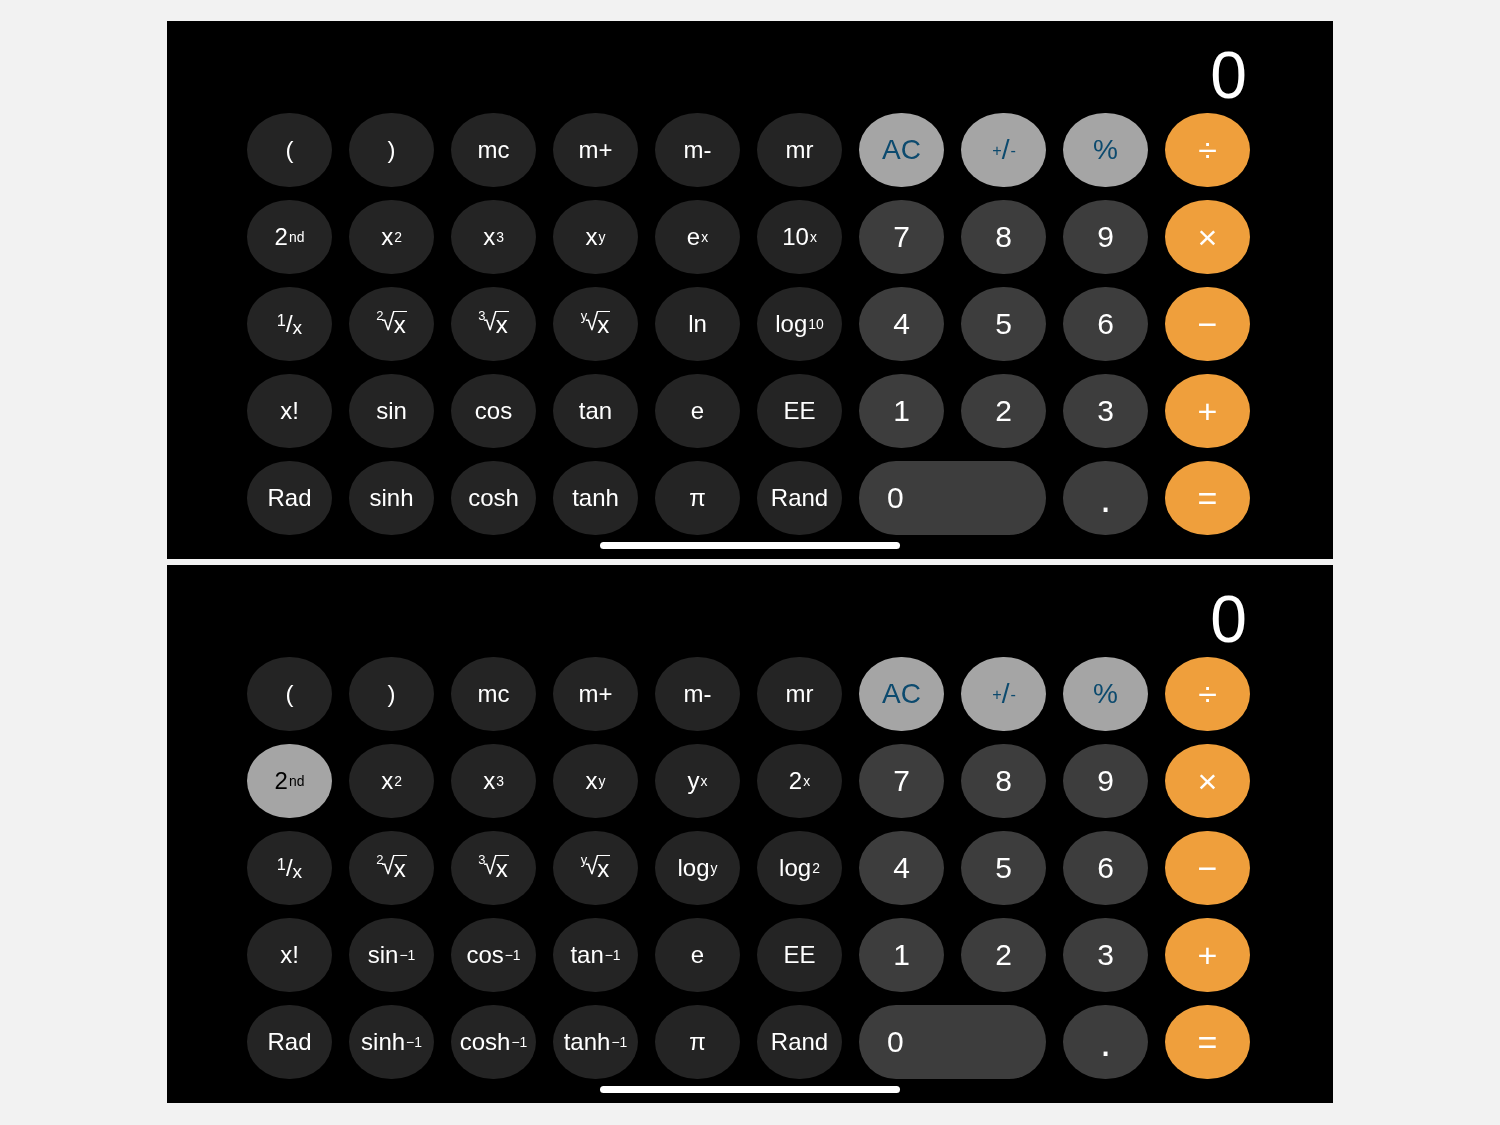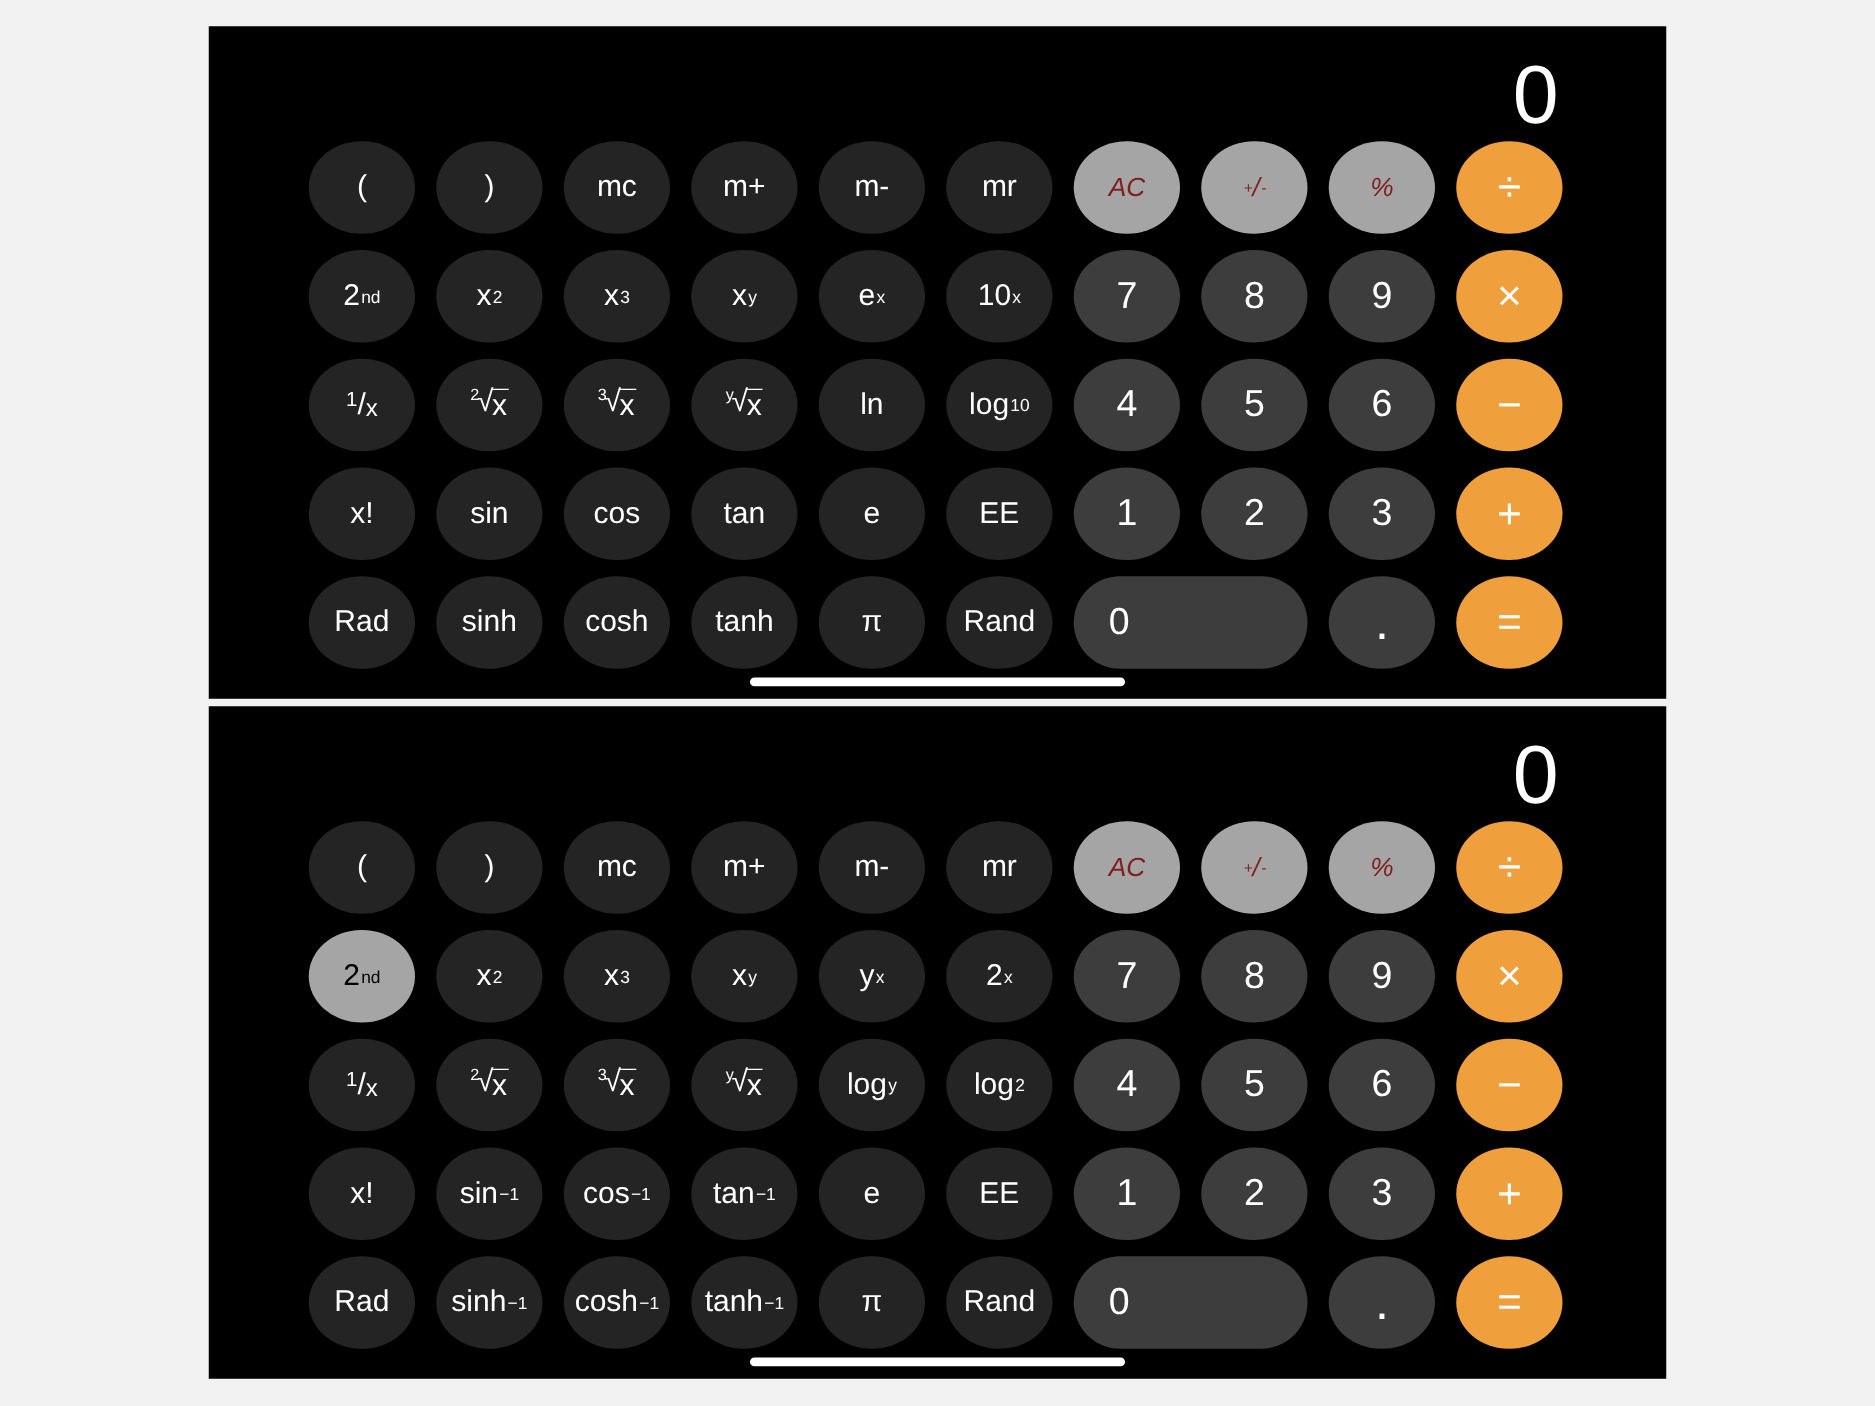--- a/index.html
+++ b/index.html
@@ -62,21 +62,21 @@
     font-size: 25px;
     font-weight: 400;
     line-height: 1;
     user-select: none;
     position: relative;
     white-space: nowrap;
   }
 
   .key.fn      { background: #242424; font-size: 24px; }
   .key.num     { background: #3d3d3d; font-size: 30px; font-weight: 300; }
-  .key.util    { background: #a5a5a5; color: #7f1d1d; font-size: 21px; font-style: italic; }
+  .key.util    { background: #a5a5a5; color: #0c4a6e; font-size: 28px; }
   .key.op      { background: #ef9f3c; font-size: 34px; font-weight: 400; }
   .key.active  { background: #a5a5a5; color: #000000; }
 
   .key.zero {
     grid-column: span 2;
     width: 187px;
     border-radius: 42px;
     justify-content: flex-start;
     padding-left: 28px;
   }

